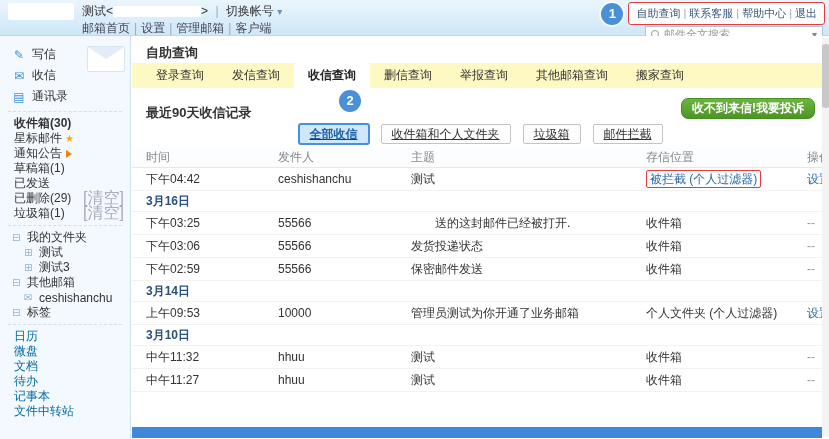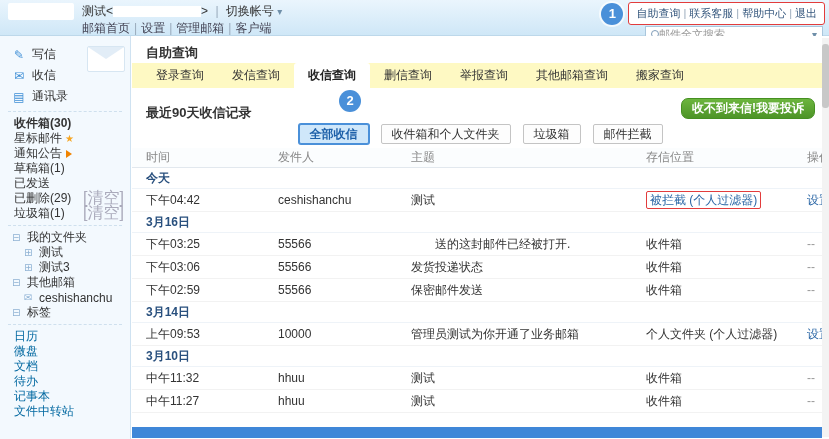--- a/index.html
+++ b/index.html
@@ -20,21 +20,21 @@
   .sep { color:#9ab; margin:0 4px; }
 
   .top-right-row { position:absolute; right:4px; top:2px; display:flex; align-items:center; gap:5px; }
   .step-badge { width:22px; height:22px; border-radius:50%; background:#4a90d9; color:#fff; font-weight:bold;
                 text-align:center; line-height:22px; font-size:13px; box-shadow:0 0 0 2px rgba(255,255,255,.7); flex:none; }
   .quick-links { border:1px solid #e23c3c; border-radius:3px; background:#fff; padding:3px 7px; white-space:nowrap; font-size:11px; }
   .quick-links a { color:#35577d; text-decoration:none; cursor:pointer; }
   .quick-links .sep { margin:0 3px; }
 
   .search-box { position:absolute; right:6px; top:26px; width:178px; height:16px; background:#fff;
-                border:1px solid #a9c6dc; display:flex; align-items:center; padding:0 5px; }
+                border:1px solid #a9c6dc; display:flex; align-items:center; gap:5px; padding:0 5px; }
   .search-icon { position:relative; width:8px; height:8px; border:1px solid #7f9db9; border-radius:50%; flex:none; }
   .search-icon::after { content:""; position:absolute; width:4px; height:1px; background:#7f9db9; transform:rotate(45deg); right:-3px; bottom:-1px; }
   .search-ph { color:#999; font-size:11px; flex:1 1 auto; overflow:hidden; white-space:nowrap; }
 
   
   .sidebar { position:absolute; left:0; top:36px; width:131px; height:403px; background:#f3f9fe;
              border-right:1px solid #cfe2f1; overflow:hidden; }
   .envelope { position:absolute; right:5px; top:10px; width:38px; height:26px; background:#fff;
               border:1px solid #d7e6f2; border-radius:2px; }
   .envelope::before { content:""; position:absolute; left:0; top:0; border-left:18px solid transparent;
@@ -61,21 +61,21 @@
   .tabs { position:absolute; left:0; top:27px; right:7px; height:25px; background:#fef9c3;
           display:flex; align-items:flex-end; padding-left:10px; }
   .tab { padding:4px 14px; line-height:17px; color:#333; cursor:pointer; white-space:nowrap; }
   .tab.active { background:#fff; font-weight:bold; color:#222; border-radius:3px 3px 0 0; }
 
   .section-title { position:absolute; left:14px; top:68px; font-size:13px; font-weight:bold; color:#333; }
   .complain-btn { position:absolute; right:14px; top:62px; height:21px; padding:0 10px;
                   background:linear-gradient(#6cb53e,#4d9427); color:#fff; border:1px solid #459021;
                   border-radius:7px; font-size:12px; font-weight:bold; cursor:pointer;
                   font-family:"Liberation Sans","DejaVu Sans",sans-serif; }
-  .filters { position:absolute; left:50%; top:88px; transform:translateX(-50%); display:flex; gap:12px; }
+  .filters { position:absolute; left:50%; top:88px; transform:translateX(-50%); display:flex; gap:12px;text-decoration:underline; }
   .filter-btn { height:20px; line-height:18px; padding:0 10px; background:#fdfdfd; border:1px solid #c4c4c4;
                 border-radius:2px; font-size:12px; color:#333; cursor:pointer; white-space:nowrap;
                 font-family:"Liberation Sans","DejaVu Sans",sans-serif; }
   .filter-btn.active { background:#cfe7fa; border:1px solid #4a90d9; box-shadow:0 0 0 1px #4a90d9;
                        color:#1c5fa8; font-weight:bold; }
   .badge2 { position:absolute; left:207px; top:54px; }
 
   .table { position:absolute; left:0; top:112px; right:7px; bottom:14px; overflow:hidden; }
   .thead, .trow { display:grid; grid-template-columns:103px 104px 206px 132px 1fr; padding-left:14px; align-items:center;gap:29px; }
   .thead { height:20px; color:#888; background:#fbfdfe; border-bottom:1px solid #e2e8ee; }
@@ -240,23 +240,20 @@
 
     <div class="table">
       <div class="thead">
         <div class="cell">时间</div>
         <div class="cell">发件人</div>
         <div class="cell">主题</div>
         <div class="cell">存信位置</div>
         <div class="cell">操作</div>
       </div>
 
-      <div class="tgroup">
-        <span>今天</span>
-      </div>
       <div class="trow">
         <div class="cell">下午04:42</div>
         <div class="cell">ceshishanchu</div>
         <div class="cell">测试</div>
         <div class="cell"><span class="loc-link red-annot">被拦截 (个人过滤器)</span></div>
         <div class="cell"><a class="op-link">设置过滤器</a></div>
       </div>
 
       <div class="tgroup">
         <span>3月16日</span>

